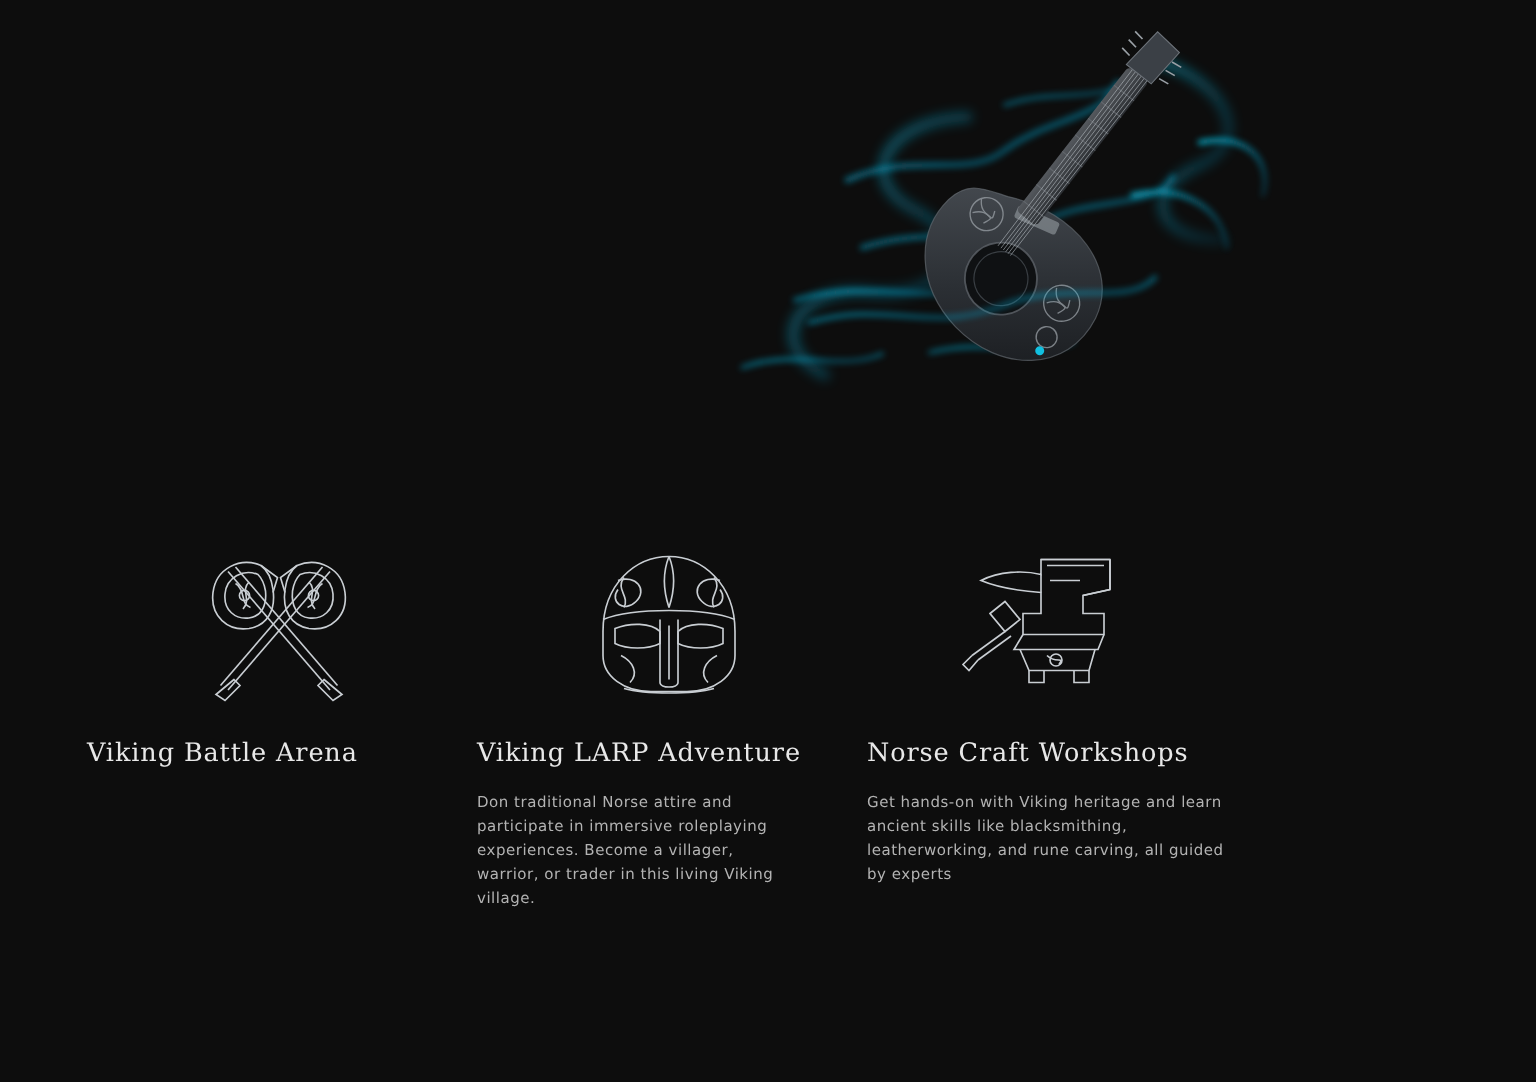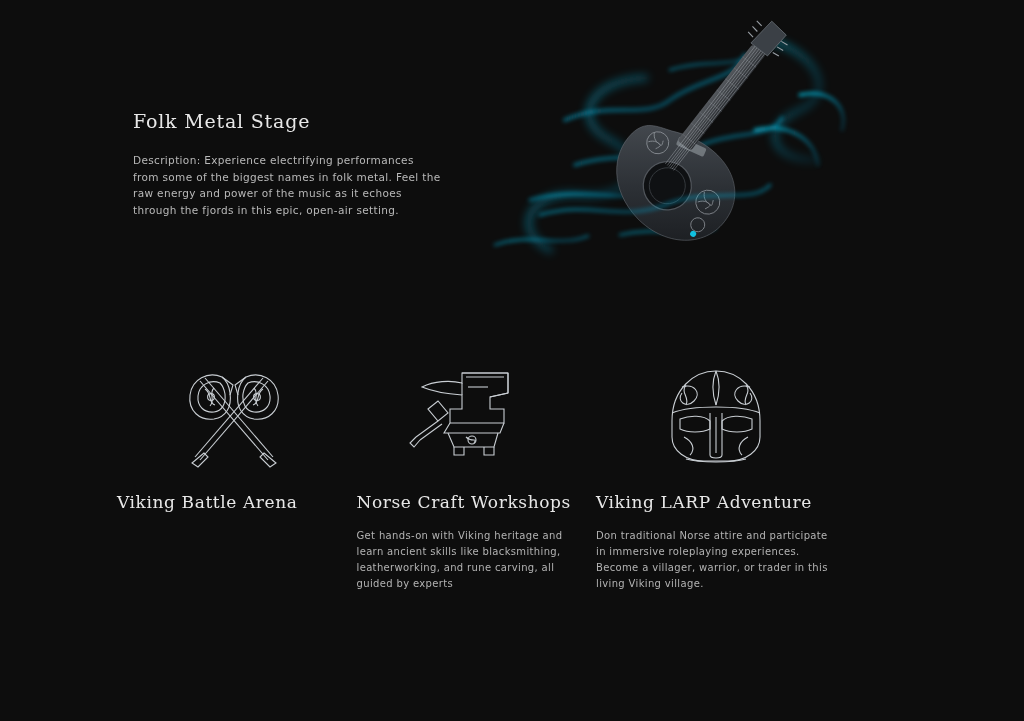--- a/index.html
+++ b/index.html
@@ -57,21 +57,21 @@
   }
   .hero-art svg { display: block; }
 
   
   .cards {
     position: absolute;
     left: 0;
     top: 360px;
     width: 936px;
     display: flex;
-    padding-left: 117px;
+    padding-left: 58px;
     padding-right: 100px;
     gap: 0px;
   }
   .card {
     width: 255px;
     margin-right: 0px;
   }
   .card + .card { margin-left: 0px; }
   .card-icon {
     height: 110px;
@@ -100,24 +100,20 @@
   .card:nth-child(2) .card-desc { width: 215px; }
   .card:nth-child(3) .card-desc { width: 240px; }
   .card:nth-child(2) { margin-left: 5px; }
   .card:nth-child(3) { margin-left: 5px; }
 </style>
 </head>
 <body>
 
 <section class="hero">
 
-  <div class="hero-text">
-    <h1 class="hero-title">Folk Metal Stage</h1>
-    <p class="hero-desc">Description: Experience electrifying performances from some of the biggest names in folk metal. Feel the raw energy and power of the music as it echoes through the fjords in this epic, open-air setting.</p>
-  </div>
 
   <div class="hero-art">
     <svg width="400" height="300" viewBox="0 0 400 300" fill="none" xmlns="http://www.w3.org/2000/svg">
       <defs>
         <linearGradient id="smokeGrad" x1="0" y1="0" x2="1" y2="1">
           <stop offset="0%" stop-color="#0fd2f5" stop-opacity="0.95"></stop>
           <stop offset="100%" stop-color="#0a8fc0" stop-opacity="0.25"></stop>
         </linearGradient>
         <linearGradient id="bodyGrad" x1="0" y1="0" x2="1" y2="1">
           <stop offset="0%" stop-color="#4a4f55"></stop>
@@ -241,20 +237,53 @@
         <path d="M82 14 L 71 22 L 74 32"></path>
       </svg>
     </div>
     <h2 class="card-title">Viking Battle Arena</h2>
   </article>
 
   <article class="card">
     <div class="card-icon">
       <svg width="140" height="105" viewBox="0 0 140 105" fill="none" stroke="#c9ced3" stroke-width="1.1" xmlns="http://www.w3.org/2000/svg">
 
+        <path d="M26 58 C 26 26, 48 8, 70 8 C 92 8, 114 26, 114 58 L 114 74 C 114 88, 100 98, 82 98 L 58 98 C 40 98, 26 88, 26 74 Z"></path>
+
+        <path d="M26 50 C 46 42, 94 42, 114 50"></path>
+
+        <path d="M34 56 C 44 52, 58 52, 64 58 L 64 66 C 56 70, 42 70, 34 66 Z"></path>
+        <path d="M106 56 C 96 52, 82 52, 76 58 L 76 66 C 84 70, 98 70, 106 66 Z"></path>
+
+        <path d="M64 50 L 64 92 C 64 96, 76 96, 76 92 L 76 50"></path>
+        <line x1="70" y1="54" x2="70" y2="90"></line>
+
+        <path d="M70 8 C 66 18, 66 30, 70 42"></path>
+        <path d="M70 8 C 74 18, 74 30, 70 42"></path>
+
+        <path d="M36 24 C 48 20, 56 30, 48 38 C 40 46, 30 38, 36 30"></path>
+        <path d="M40 22 C 34 30, 44 34, 40 42"></path>
+
+        <path d="M104 24 C 92 20, 84 30, 92 38 C 100 46, 110 38, 104 30"></path>
+        <path d="M100 22 C 106 30, 96 34, 100 42"></path>
+
+        <path d="M38 74 C 46 78, 50 86, 44 92"></path>
+        <path d="M102 74 C 94 78, 90 86, 96 92"></path>
+
+        <path d="M40 96 C 54 100, 86 100, 100 96"></path>
+      </svg>
+    </div>
+    <h2 class="card-title">Viking LARP Adventure</h2>
+    <p class="card-desc">Don traditional Norse attire and participate in immersive roleplaying experiences. Become a villager, warrior, or trader in this living Viking village.</p>
+  </article>
+
+  <article class="card">
+    <div class="card-icon">
+      <svg width="140" height="105" viewBox="0 0 140 105" fill="none" stroke="#c9ced3" stroke-width="1.1" xmlns="http://www.w3.org/2000/svg">
+
         <path d="M18 24 C 30 18, 46 17, 58 20 L 58 10 L 104 10 L 104 30 L 86 34 L 86 46 L 100 46 L 100 60 L 46 60 L 46 46 L 58 46 L 58 32 C 44 31, 30 29, 18 24 Z"></path>
         <path d="M58 20 L 58 32"></path>
         <line x1="58" y1="10" x2="104" y2="10"></line>
         <line x1="104" y1="10" x2="104" y2="30"></line>
         <path d="M104 30 L 86 34"></path>
 
         <path d="M62 14 L 100 14"></path>
         <path d="M64 24 L 84 24"></path>
 
         <path d="M46 60 L 40 70 L 96 70 L 100 60"></path>
@@ -268,46 +297,13 @@
         <path d="M12 74 L 6 80 L 10 84 L 16 77"></path>
 
         <circle cx="68" cy="77" r="4"></circle>
         <path d="M62 74 C 68 80, 74 74, 70 80"></path>
       </svg>
     </div>
     <h2 class="card-title">Norse Craft Workshops</h2>
     <p class="card-desc">Get hands-on with Viking heritage and learn ancient skills like blacksmithing, leatherworking, and rune carving, all guided by experts</p>
   </article>
 
-  <article class="card">
-    <div class="card-icon">
-      <svg width="140" height="105" viewBox="0 0 140 105" fill="none" stroke="#c9ced3" stroke-width="1.1" xmlns="http://www.w3.org/2000/svg">
-
-        <path d="M26 58 C 26 26, 48 8, 70 8 C 92 8, 114 26, 114 58 L 114 74 C 114 88, 100 98, 82 98 L 58 98 C 40 98, 26 88, 26 74 Z"></path>
-
-        <path d="M26 50 C 46 42, 94 42, 114 50"></path>
-
-        <path d="M34 56 C 44 52, 58 52, 64 58 L 64 66 C 56 70, 42 70, 34 66 Z"></path>
-        <path d="M106 56 C 96 52, 82 52, 76 58 L 76 66 C 84 70, 98 70, 106 66 Z"></path>
-
-        <path d="M64 50 L 64 92 C 64 96, 76 96, 76 92 L 76 50"></path>
-        <line x1="70" y1="54" x2="70" y2="90"></line>
-
-        <path d="M70 8 C 66 18, 66 30, 70 42"></path>
-        <path d="M70 8 C 74 18, 74 30, 70 42"></path>
-
-        <path d="M36 24 C 48 20, 56 30, 48 38 C 40 46, 30 38, 36 30"></path>
-        <path d="M40 22 C 34 30, 44 34, 40 42"></path>
-
-        <path d="M104 24 C 92 20, 84 30, 92 38 C 100 46, 110 38, 104 30"></path>
-        <path d="M100 22 C 106 30, 96 34, 100 42"></path>
-
-        <path d="M38 74 C 46 78, 50 86, 44 92"></path>
-        <path d="M102 74 C 94 78, 90 86, 96 92"></path>
-
-        <path d="M40 96 C 54 100, 86 100, 100 96"></path>
-      </svg>
-    </div>
-    <h2 class="card-title">Viking LARP Adventure</h2>
-    <p class="card-desc">Don traditional Norse attire and participate in immersive roleplaying experiences. Become a villager, warrior, or trader in this living Viking village.</p>
-  </article>
-
 </section>
 
 </body></html>

